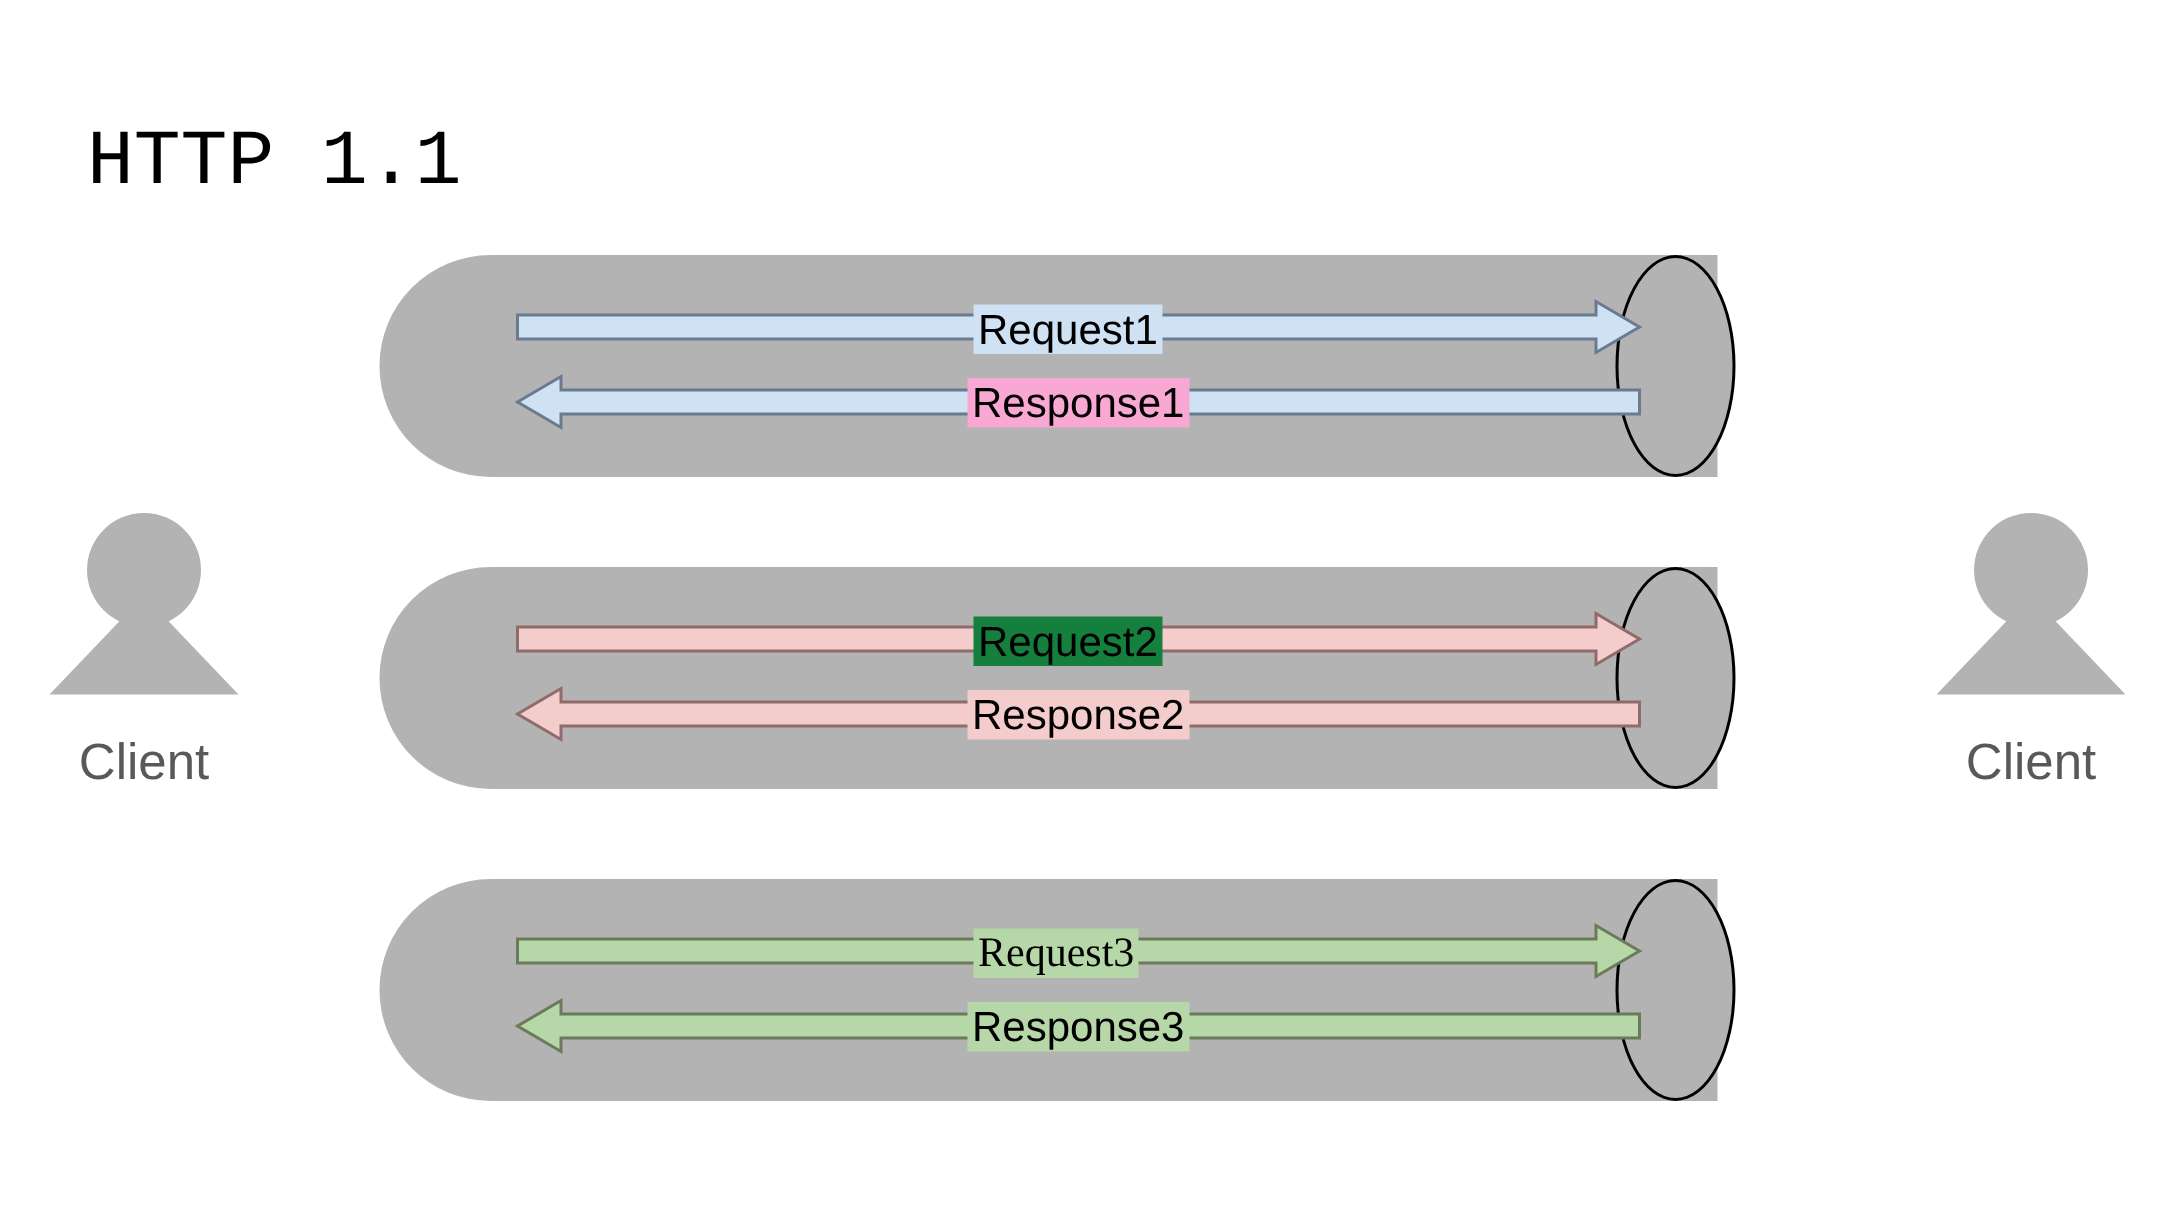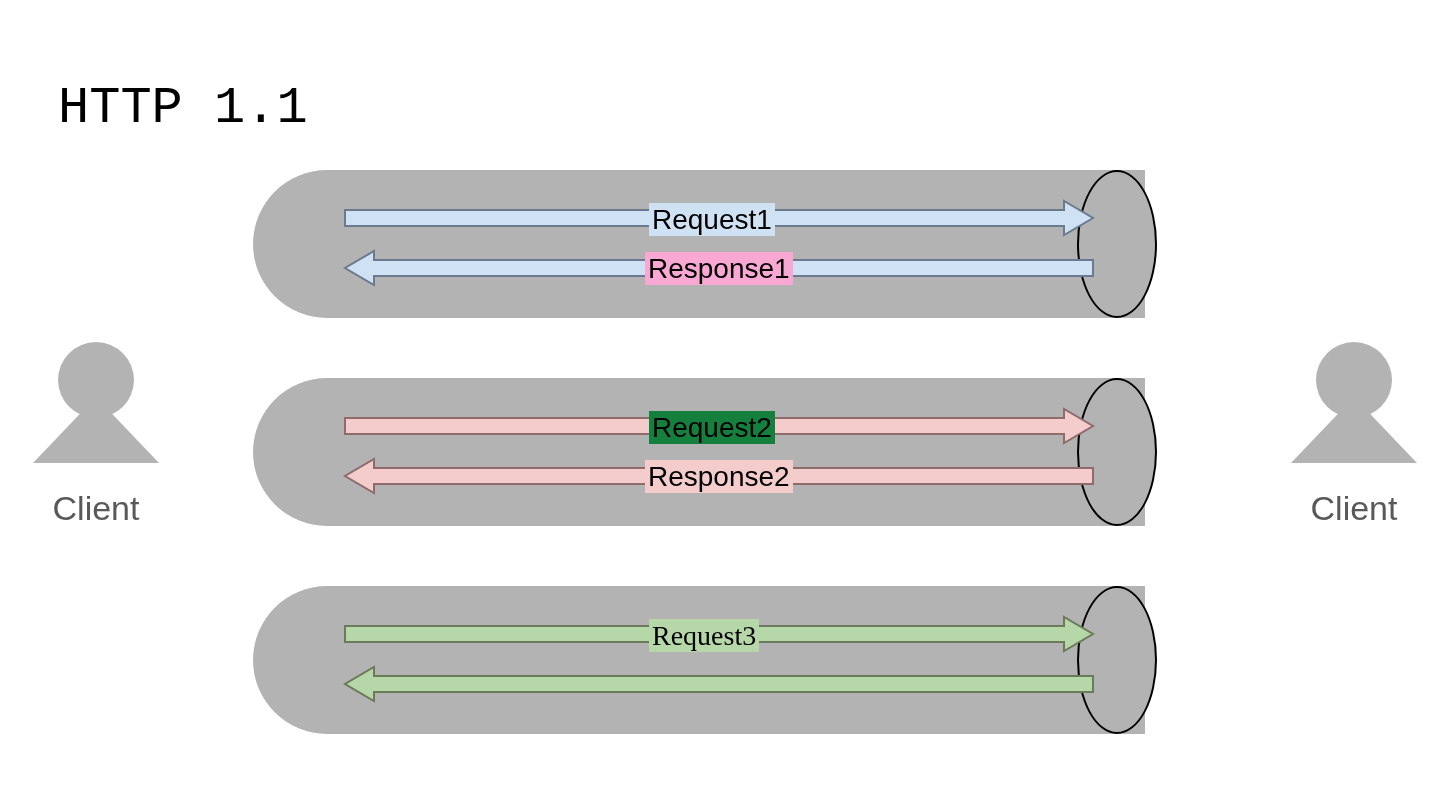--- a/index.html
+++ b/index.html
@@ -222,14 +222,15 @@
     </svg>
   </div>
 
   <div class="arrow-wrap" id="arrow-res-3">
     <svg width="756" height="40" viewBox="0 0 756 40" xmlns="http://www.w3.org/2000/svg">
       <polygon points="752,12 33,12 33,3 4,20 33,37 33,28 752,28" fill="#b6d7a8" stroke="#6b7a5a" stroke-width="2" stroke-linejoin="miter"></polygon>
     </svg>
   </div>
 
   <div class="msg-label lbl-req-3">Request3</div>
+  <div class="msg-label lbl-res-3">Response3</div>
 
 </div>
 
 </body></html>

